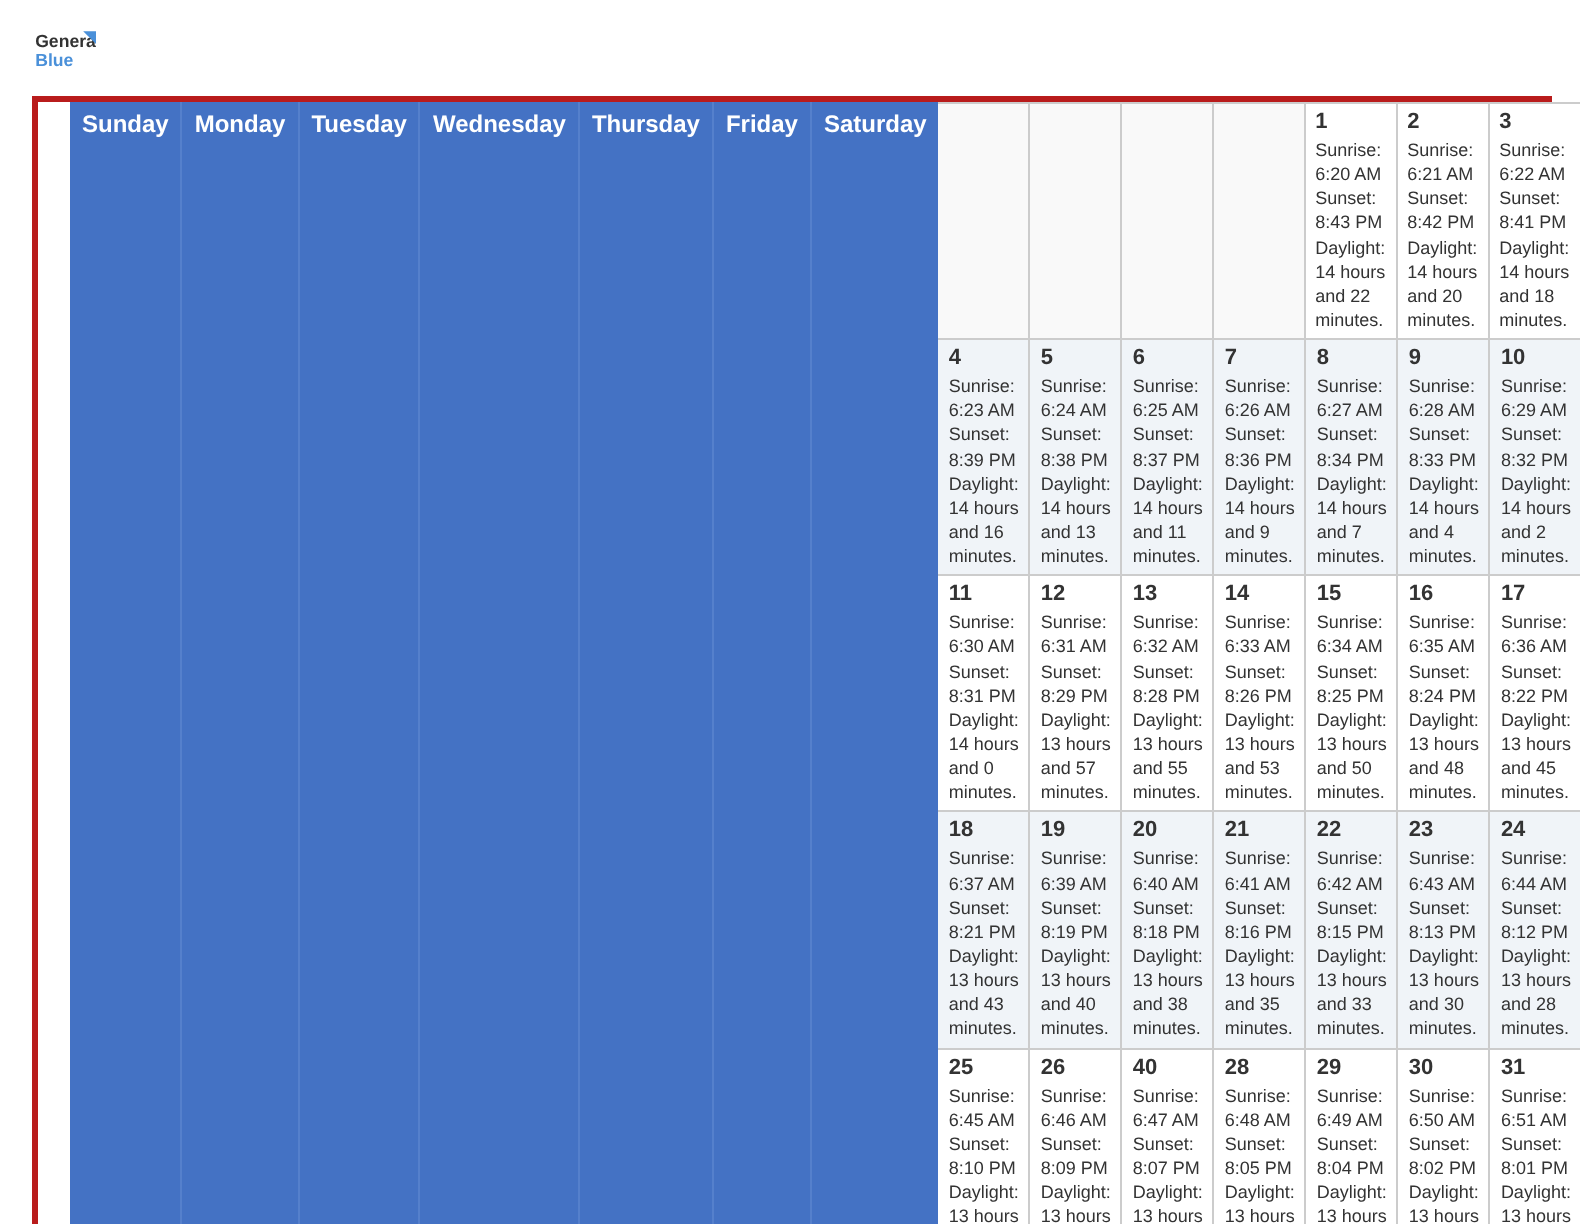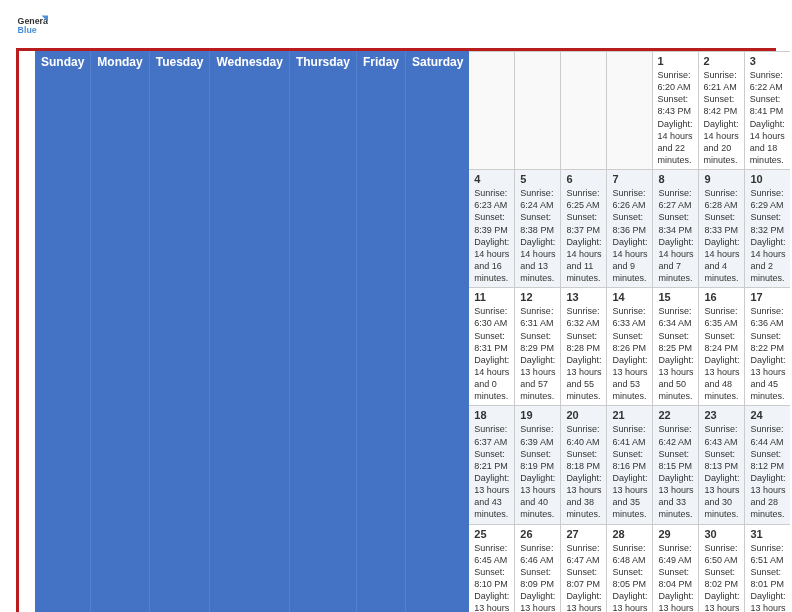--- a/index.html
+++ b/index.html
@@ -321,21 +321,21 @@
 and 25 minutes.</div>
           </div>
           <div class="cal-cell">
             <span class="day-num">26</span>
             <div class="cell-info" style="white-space: pre-line;">Sunrise: 6:46 AM
 Sunset: 8:09 PM
 Daylight: 13 hours
 and 22 minutes.</div>
           </div>
           <div class="cal-cell">
-            <span class="day-num">27</span>
+            <span class="day-num">40</span>
             <div class="cell-info" style="white-space: pre-line;">Sunrise: 6:47 AM
 Sunset: 8:07 PM
 Daylight: 13 hours
 and 20 minutes.</div>
           </div>
           <div class="cal-cell">
             <span class="day-num">28</span>
             <div class="cell-info" style="white-space: pre-line;">Sunrise: 6:48 AM
 Sunset: 8:05 PM
 Daylight: 13 hours

